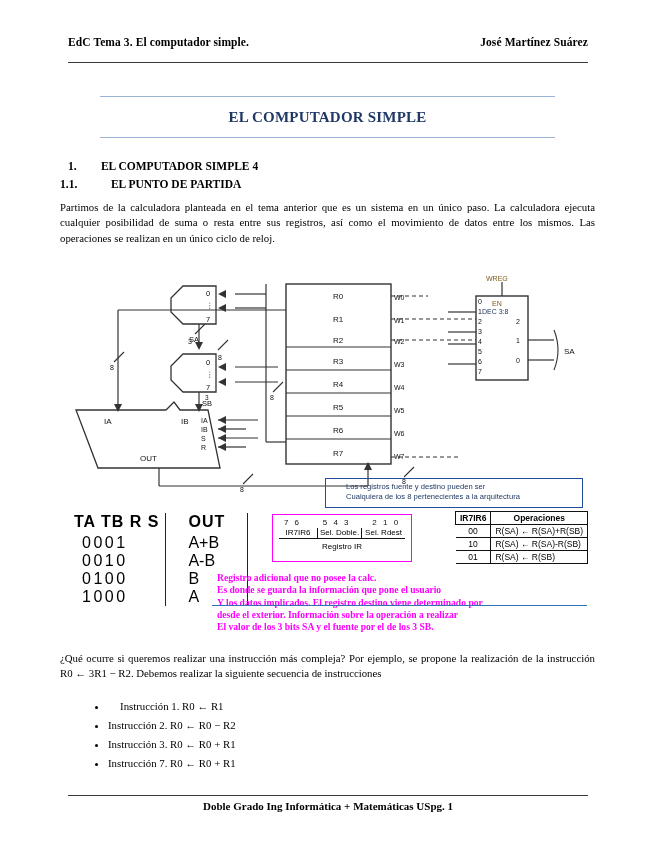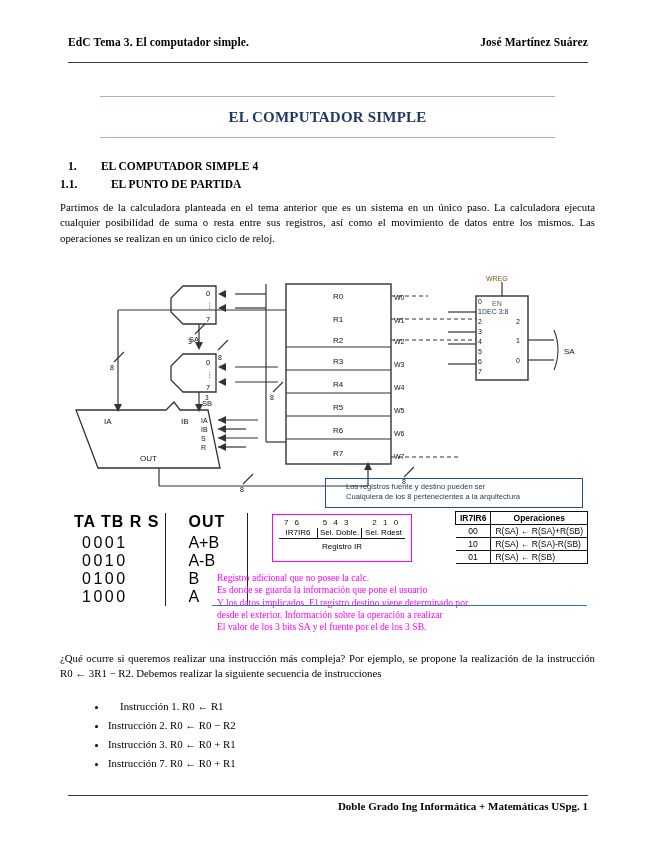--- a/index.html
+++ b/index.html
@@ -55,30 +55,30 @@
   .optable{position:absolute;left:395px;top:6px;font-family:"Liberation Sans",sans-serif;font-size:8.5px;}
   .optable table{border-collapse:collapse;}
   .optable th,.optable td{border:1px solid #111;padding:1px 4px;font-weight:normal;white-space:nowrap;}
   .optable thead th{font-weight:bold;}
   .optable .c1{text-align:center;}
   .optable .noside{border-left:none;border-right:none;}
 
   .noteblue{position:absolute;width:250px;border:1.1px solid #1f4e9c;box-sizing:border-box;
             font-family:"Liberation Sans",sans-serif;font-size:7.6px;color:#1f3864;line-height:1.35;padding:3px 20px;}
 
-  .magenta{position:absolute;color:#ff00ff;font-weight:normal;font-size:9.6px;line-height:1.28;font-family:"Liberation Serif",serif;}
+  .magenta{position:absolute;color:#ff00ff;font-weight:bold;font-size:9.6px;line-height:1.28;font-family:"Liberation Serif",serif;}
   .magenta .blue-strike{position:absolute;left:-5px;top:33px;width:375px;border-top:1.6px solid #2e74b5;}
 
   
   .bullets{position:absolute;left:88px;top:700px;font-size:10.8px;}
   .bullets li{margin-bottom:7px;}
   .bullets ul{margin:0;padding-left:20px;text-align:center;}
 
   
-  .footer{position:absolute;left:68px;top:800px;width:520px;display:flex;justify-content:flex-end;align-items:baseline;}
+  .footer{position:absolute;left:68px;top:800px;width:520px;display:flex;justify-content:center;align-items:baseline;}
   .footer span{font-weight:bold;font-size:11px;}
 </style>
 </head>
 <body>
 
 <div class="page">
 
   <div class="header">
     <span>EdC Tema 3. El computador simple.</span>
     <span>José Martínez Suárez</span>

